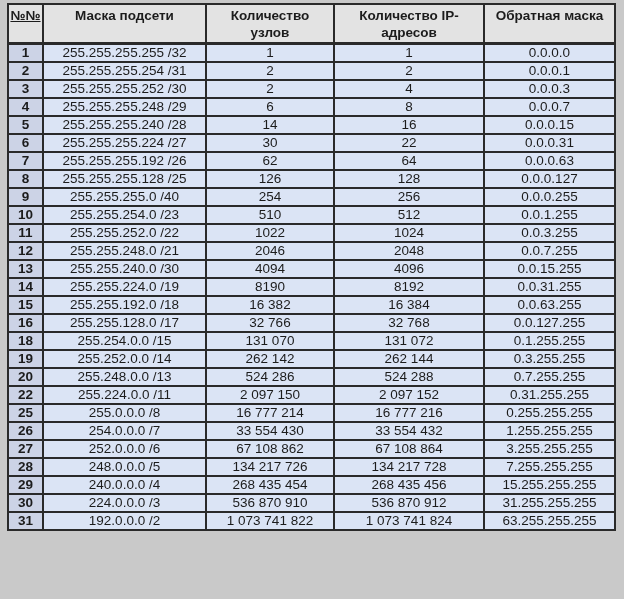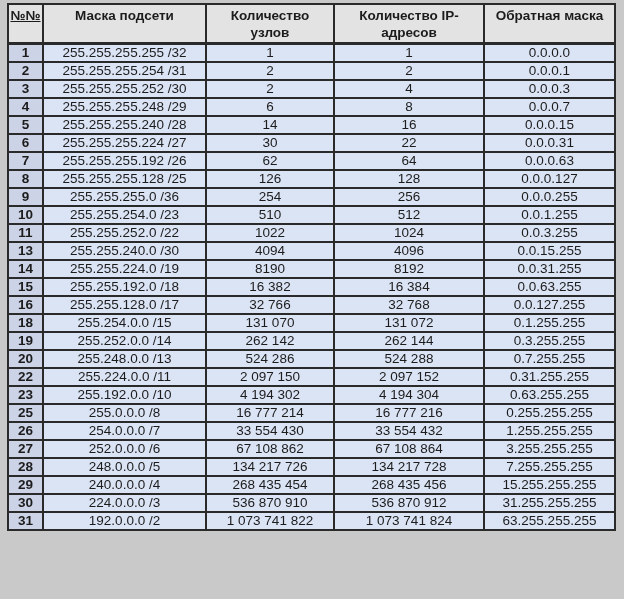--- a/index.html
+++ b/index.html
@@ -128,40 +128,47 @@
         </tr>
         <tr>
           <td class="num-cell">8</td>
           <td>255.255.255.128 /25</td>
           <td>126</td>
           <td>128</td>
           <td>0.0.0.127</td>
         </tr>
         <tr>
           <td class="num-cell">9</td>
-          <td>255.255.255.0 /36</td>
+          <td>255.255.255.0 /40</td>
           <td>254</td>
           <td>256</td>
           <td>0.0.0.255</td>
         </tr>
         <tr>
           <td class="num-cell">10</td>
           <td>255.255.254.0 /23</td>
           <td>510</td>
           <td>512</td>
           <td>0.0.1.255</td>
         </tr>
         <tr>
           <td class="num-cell">11</td>
           <td>255.255.252.0 /22</td>
           <td>1022</td>
           <td>1024</td>
           <td>0.0.3.255</td>
         </tr>
         <tr>
+          <td class="num-cell">12</td>
+          <td>255.255.248.0 /21</td>
+          <td>2046</td>
+          <td>2048</td>
+          <td>0.0.7.255</td>
+        </tr>
+        <tr>
           <td class="num-cell">13</td>
           <td>255.255.240.0 /30</td>
           <td>4094</td>
           <td>4096</td>
           <td>0.0.15.255</td>
         </tr>
         <tr>
           <td class="num-cell">14</td>
           <td>255.255.224.0 /19</td>
           <td>8190</td>
@@ -204,27 +211,20 @@
           <td>0.7.255.255</td>
         </tr>
         <tr>
           <td class="num-cell">22</td>
           <td>255.224.0.0 /11</td>
           <td>2 097 150</td>
           <td>2 097 152</td>
           <td>0.31.255.255</td>
         </tr>
         <tr>
-          <td class="num-cell">23</td>
-          <td>255.192.0.0 /10</td>
-          <td>4 194 302</td>
-          <td>4 194 304</td>
-          <td>0.63.255.255</td>
-        </tr>
-        <tr>
           <td class="num-cell">25</td>
           <td>255.0.0.0 /8</td>
           <td>16 777 214</td>
           <td>16 777 216</td>
           <td>0.255.255.255</td>
         </tr>
         <tr>
           <td class="num-cell">26</td>
           <td>254.0.0.0 /7</td>
           <td>33 554 430</td>

